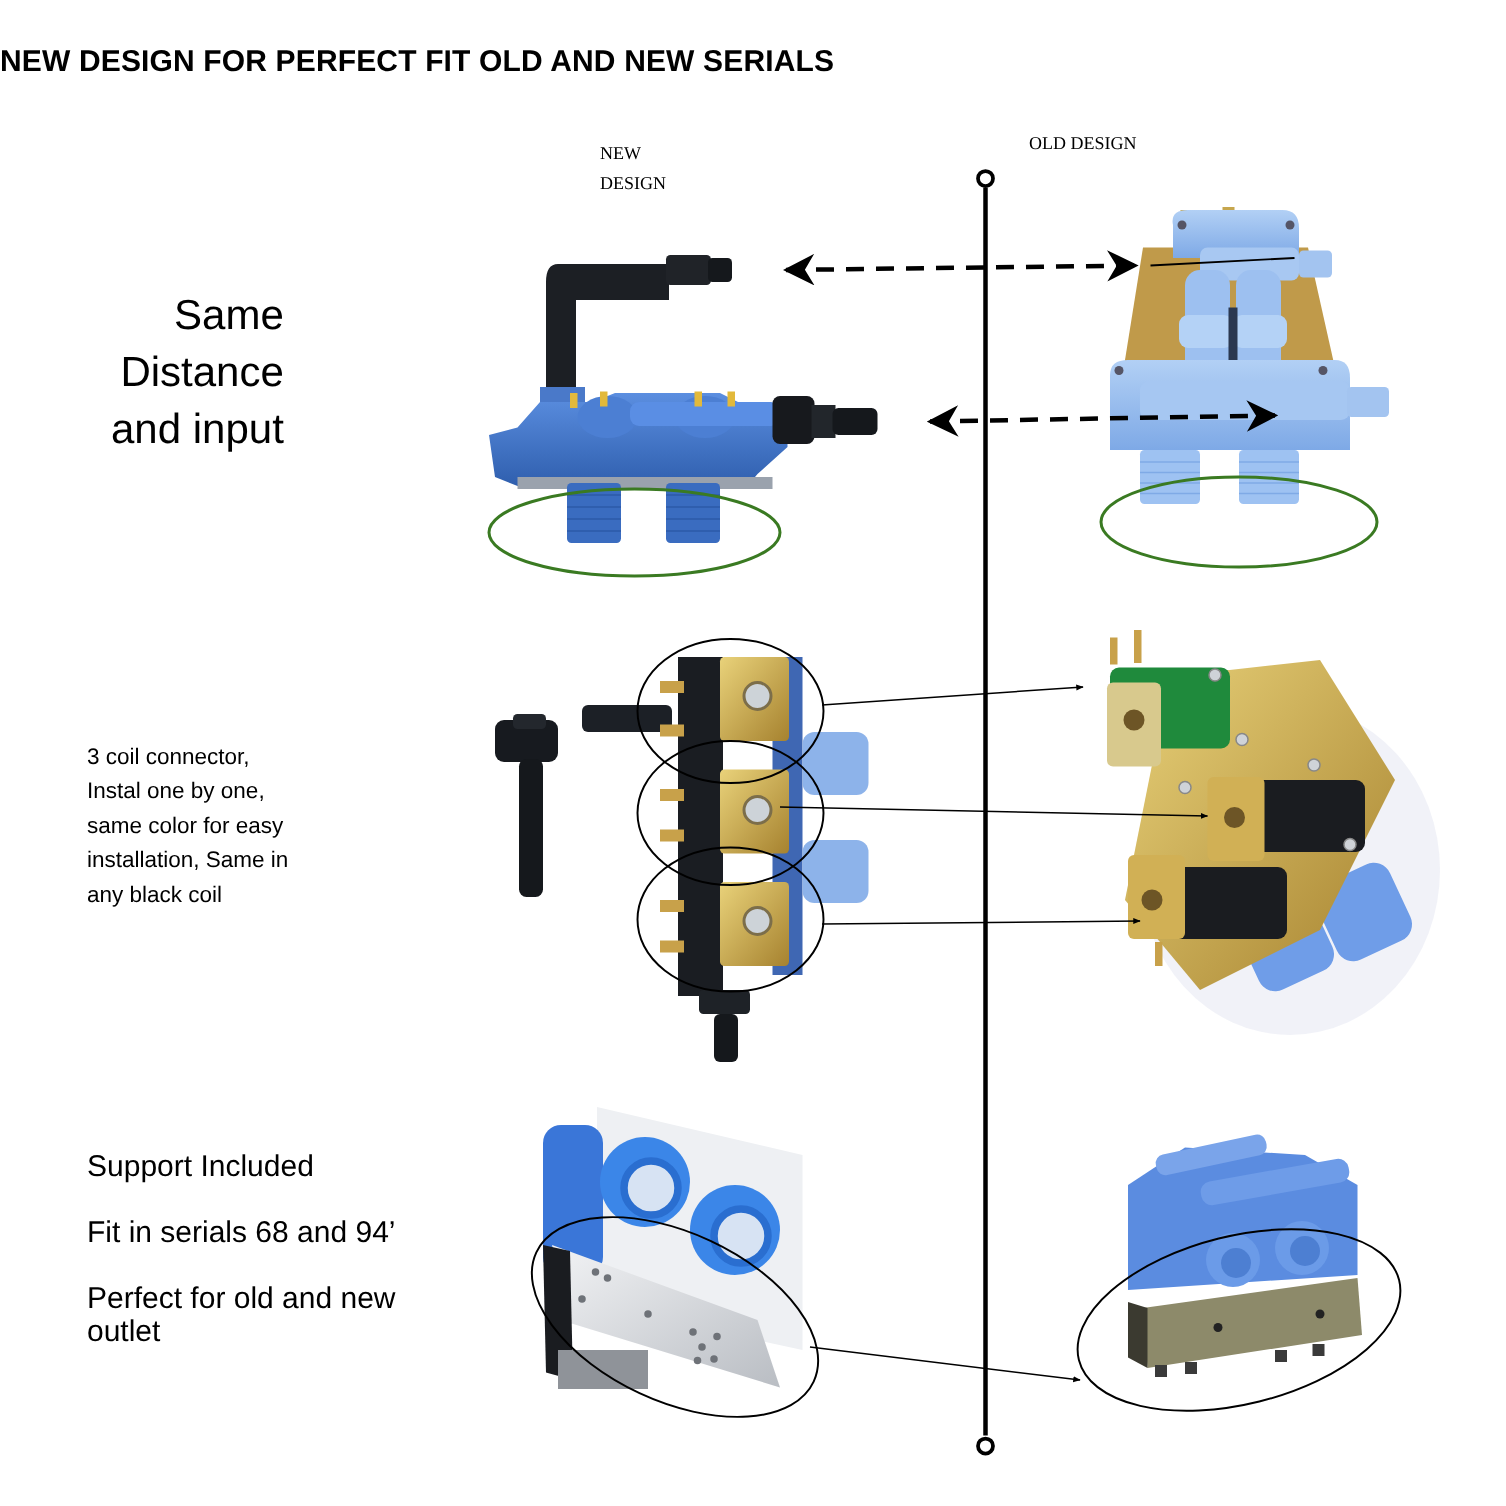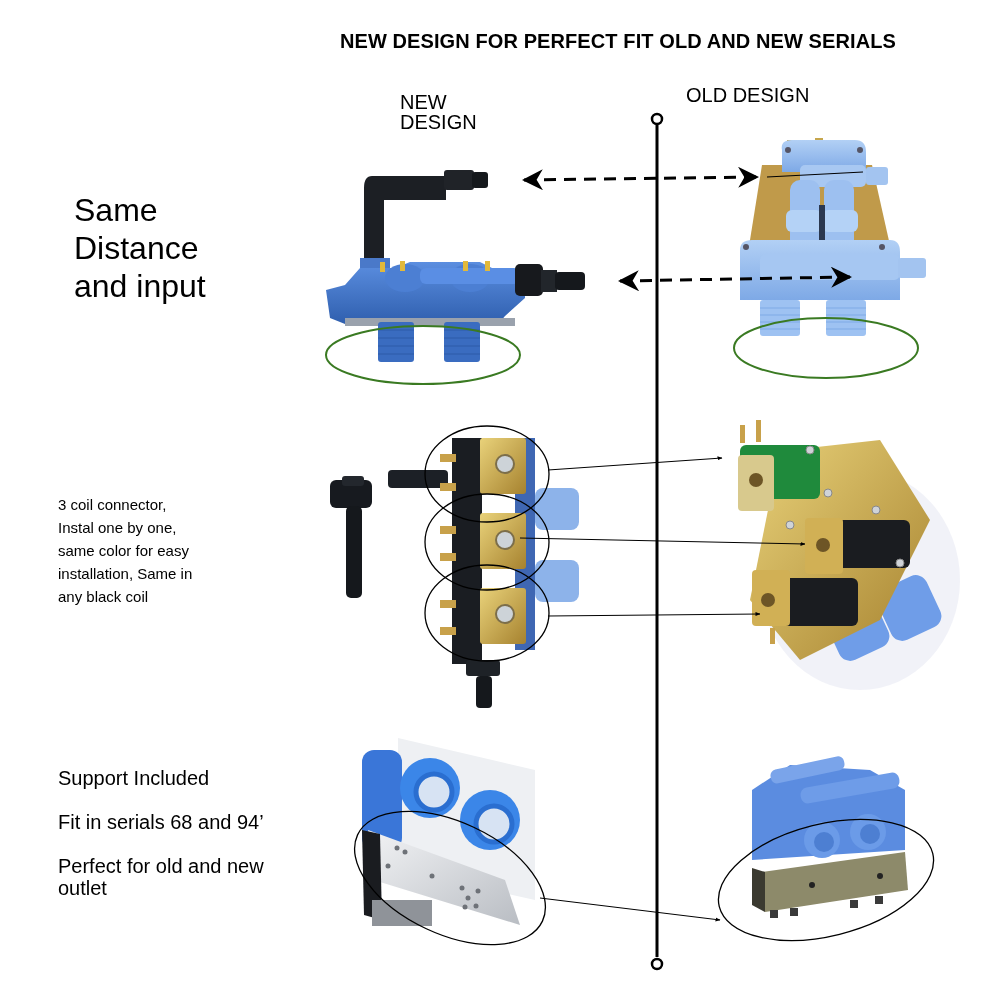--- a/index.html
+++ b/index.html
@@ -1,21 +1,21 @@
 <!DOCTYPE html>
 <html><head>
 <meta charset="utf-8">
 <style>
   html, body { margin: 0; padding: 0; background: #ffffff; }
   body { width: 1004px; height: 1004px; position: relative; overflow: hidden;
          font-family: "Liberation Sans", sans-serif; color: #000; }
   .abs { position: absolute; }
-  .title { left: 0; width: 896px; top: 30px; text-align: right; font-weight: bold; font-size: 20px; letter-spacing: 0.1px; }
-  .col-label { font-size: 20px; line-height: 20px; }
-  .feat-big { font-size: 32px; line-height: 38px; }
+  .title { left: 0; width: 896px; top: 30px; text-align: left; font-weight: bold; font-size: 20px; letter-spacing: 0.1px; }
+  .col-label { font-size: 12px; line-height: 20px; font-family: Liberation Serif, serif; }
+  .feat-big { font-size: 28px; line-height: 38px; text-align: right; }
   .feat-mid { font-size: 15px; line-height: 23px; }
   .feat-small { font-size: 20px; line-height: 22px; }
   .feat-small p { margin: 0 0 22px 0; }
   svg.layer { position: absolute; left: 0; top: 0; }
 </style>
 </head>
 <body>
 
 <div class="abs title">NEW DESIGN FOR PERFECT FIT OLD AND NEW SERIALS</div>
 

